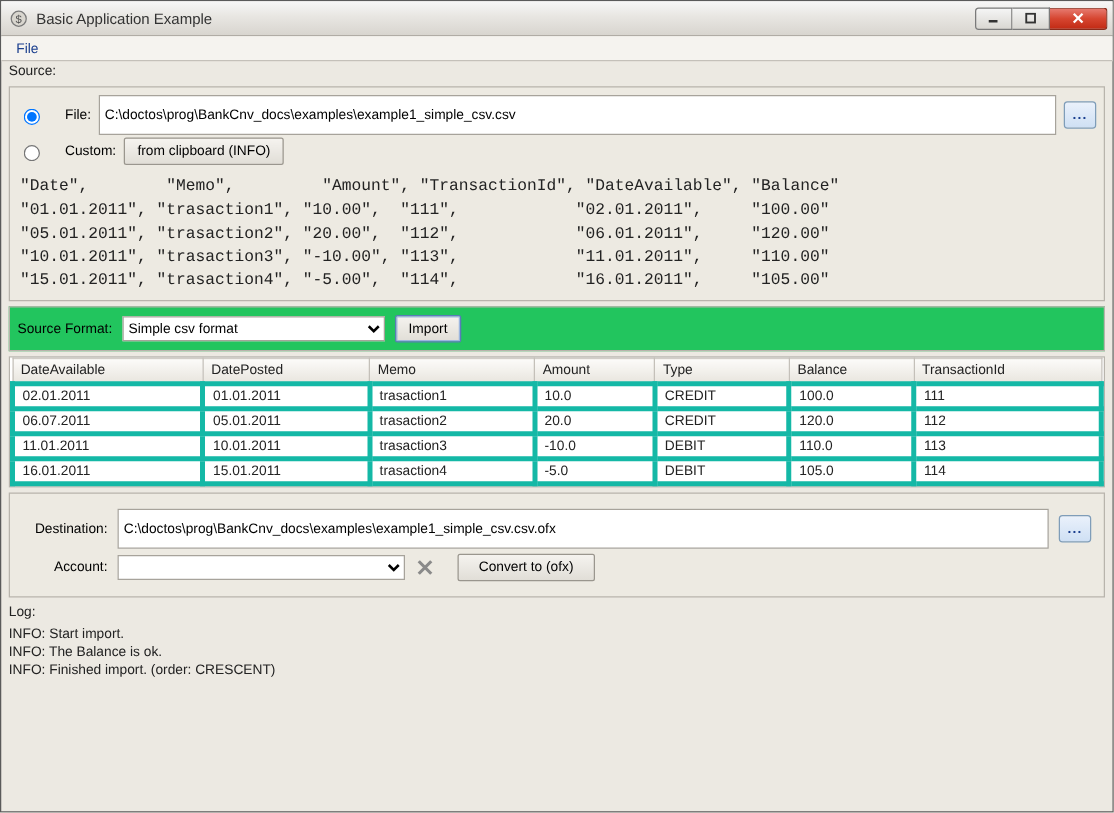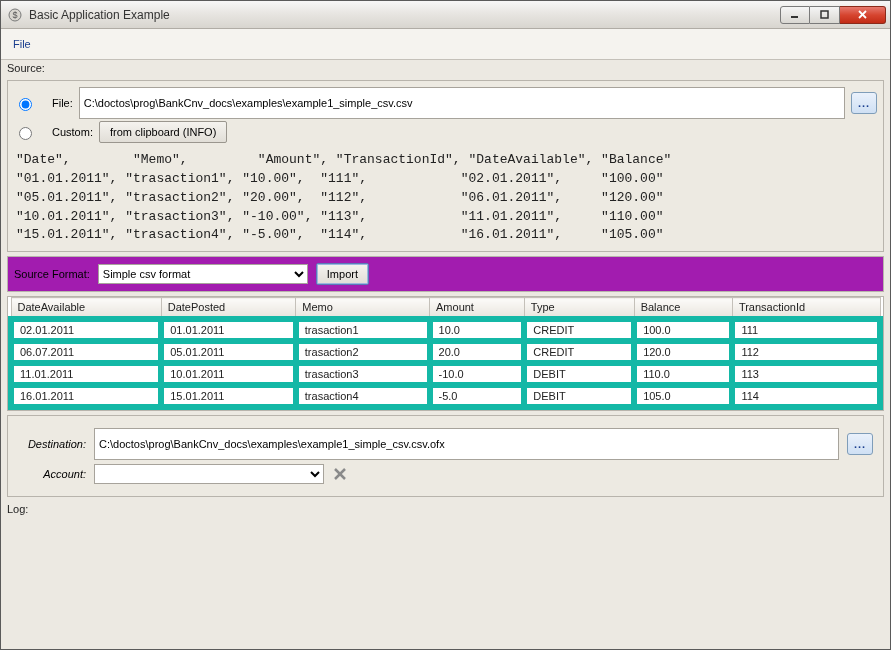--- a/index.html
+++ b/index.html
@@ -51,21 +51,21 @@
   }
   .win-btn:first-child{border-left:1px solid #7a7a7a; border-top-left-radius:3px; border-bottom-left-radius:3px;}
   .win-btn.close {
     background: linear-gradient(to bottom, #e67a6f 0%, #d64530 50%, #c22b15 100%);
     color:#fff;
     border-color:#8a2a1a;
     border-top-right-radius:3px; border-bottom-right-radius:3px;
     width:46px;
   }
   .menubar {
-    height: 31px;
+    height: 20px;
     background: #f5f3ef;
     border-bottom: 1px solid #c4c0b9;
     display:flex;
     align-items:center;
     padding: 0 4px;
   }
   .menu-item {
     padding: 2px 8px;
     color: #1a3e8e;
     cursor: pointer;
@@ -136,21 +136,21 @@
     white-space: pre;
     color:#222;
     line-height: 1.45;
     padding: 6px 2px 2px 2px;
     overflow:auto;
   }
   .format-row {
     display:flex;align-items:center;gap:8px;
     padding:6px 6px;
     border:1px solid #b8b4ac;
-    background:#a21caf;
+    background:#22c55e;
   }
   select.combo {
     height:20px;
     border:1px solid #a7a39b;
     background:#fff;
     font-family:inherit;
     font-size:11px;
     width:210px;
   }
   .grid-wrap {
@@ -164,29 +164,29 @@
   }
   table.grid th {
     text-align:left;
     background: linear-gradient(to bottom,#fcfbf9,#e9e6df);
     border:1px solid #c4c0b9;
     padding:3px 6px;
     font-weight:normal;
     color:#222;
   }
   table.grid td {
-    border:6px solid #14b8a6;
+    border:4px solid #14b8a6;
     padding:2px 6px;
     background:#fff;
     color:#222;
     margin-left:28px;
   }
   .dest-panel { padding:8px 10px; }
   .dest-row { display:flex;align-items:center;gap:8px; margin:4px 0;}
-  .dest-label { width:68px; text-align:right;font-style:italic; }
+  .dest-label { width:68px; text-align:right; }
   .clear-icon {
     width:16px;height:16px;
     color:#8a8a8a;
     cursor:pointer;
     display:flex;align-items:center;justify-content:center;
     font-size:14px;
   }
   .log-area {
     flex:1;
     font-size:11px;
@@ -336,21 +336,25 @@
         <span class="dest-label">Account:</span>
         <select class="combo" style="width:230px">
           <option></option>
         </select>
         <span class="clear-icon">
           <svg width="14" height="14" viewBox="0 0 14 14">
               <line x1="2" y1="2" x2="12" y2="12" stroke="#8a8a8a" stroke-width="2.5"></line>
               <line x1="12" y1="2" x2="2" y2="12" stroke="#8a8a8a" stroke-width="2.5"></line>
             </svg>
         </span>
+        <button class="btn" style="margin-left:10px;padding:0 16px">Convert to (ofx)</button>
       </div>
     </div>
 
     <div class="log-area">
       <span>Log:</span>
+      <div class="log-text">INFO: Start import.
+INFO: The Balance is ok.
+INFO: Finished import. (order: CRESCENT)</div>
     </div>
 
   </div>
 </div>
 
 </body></html>

